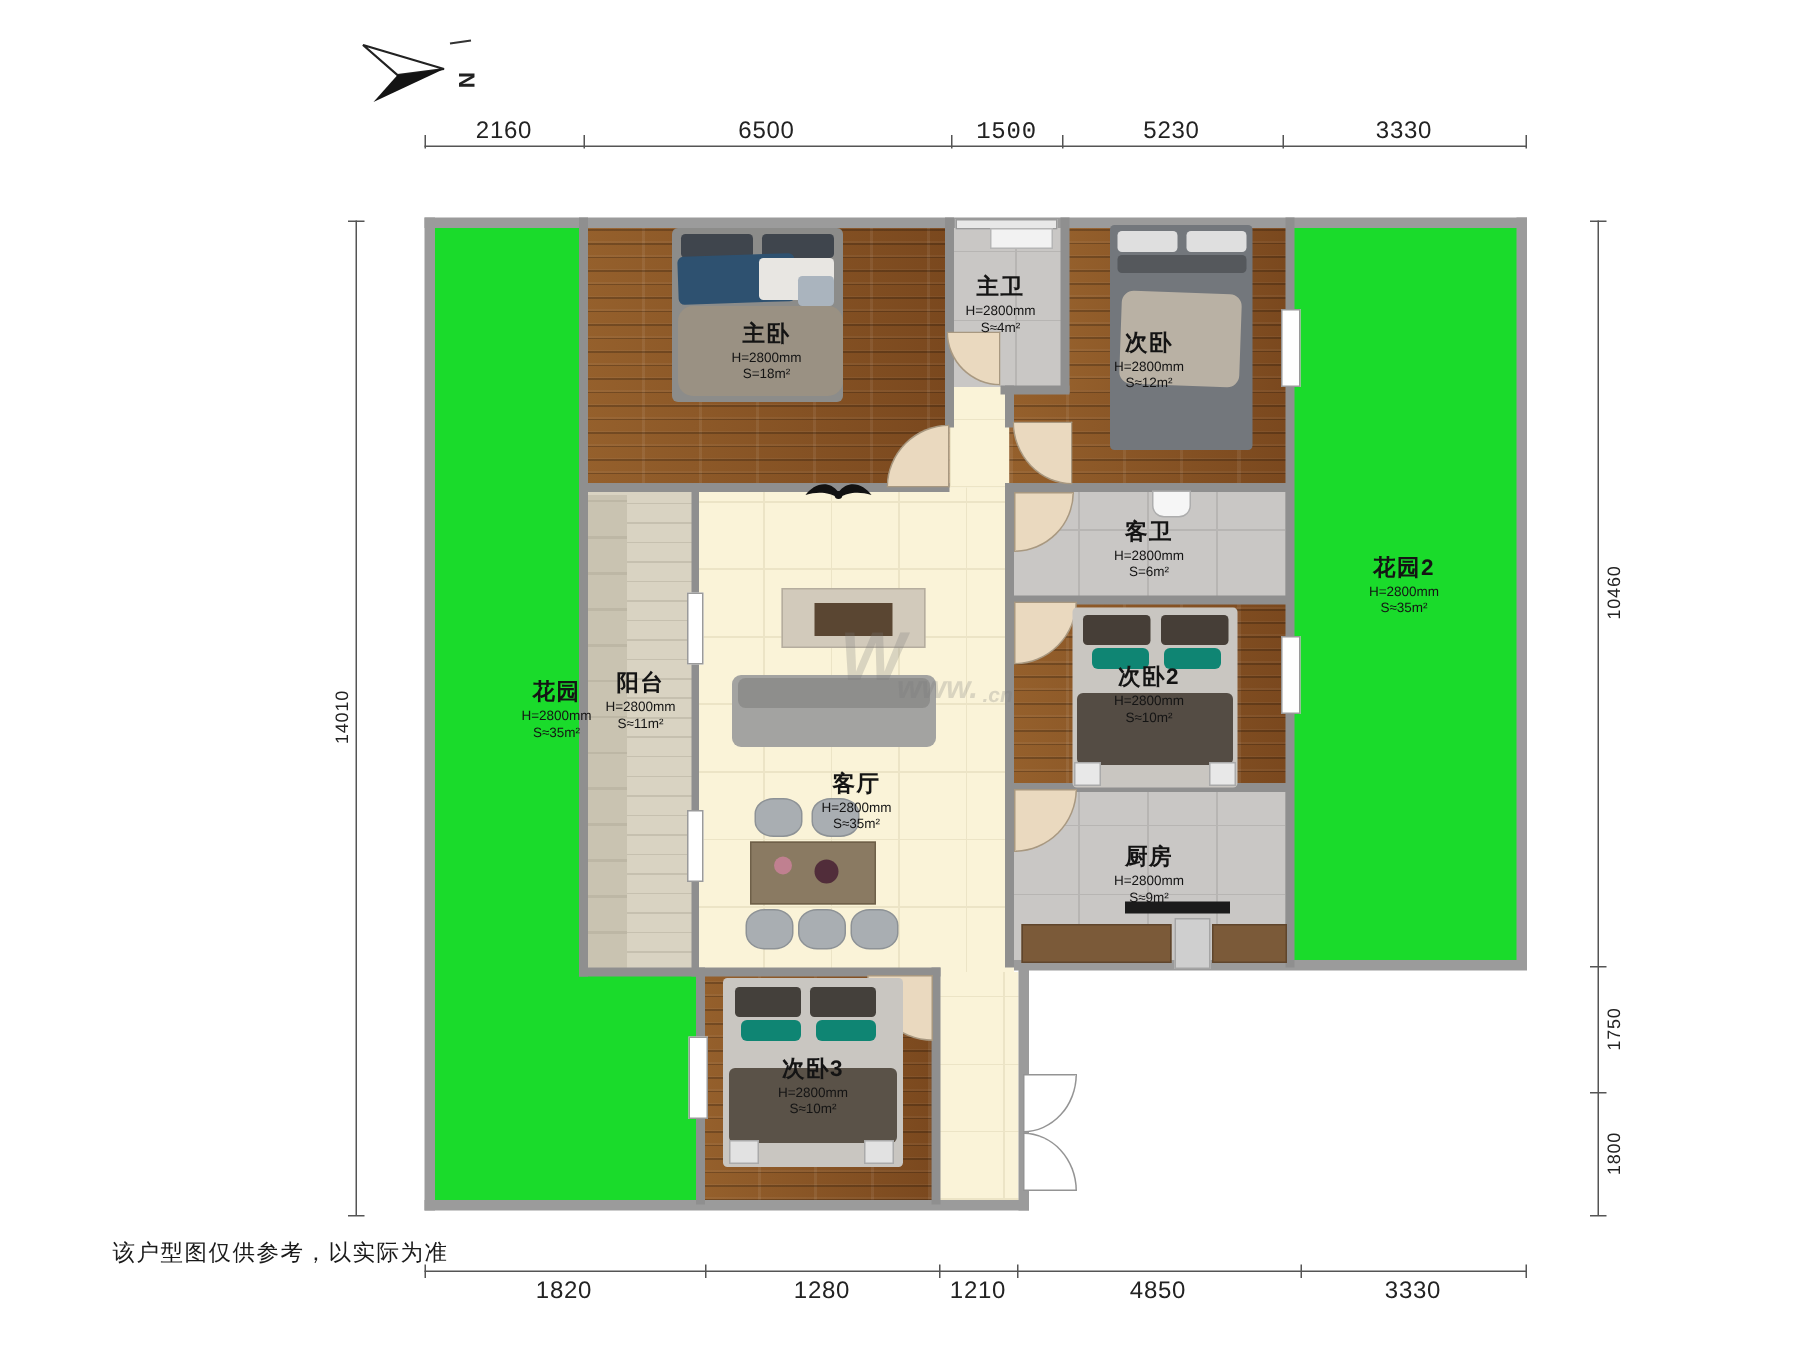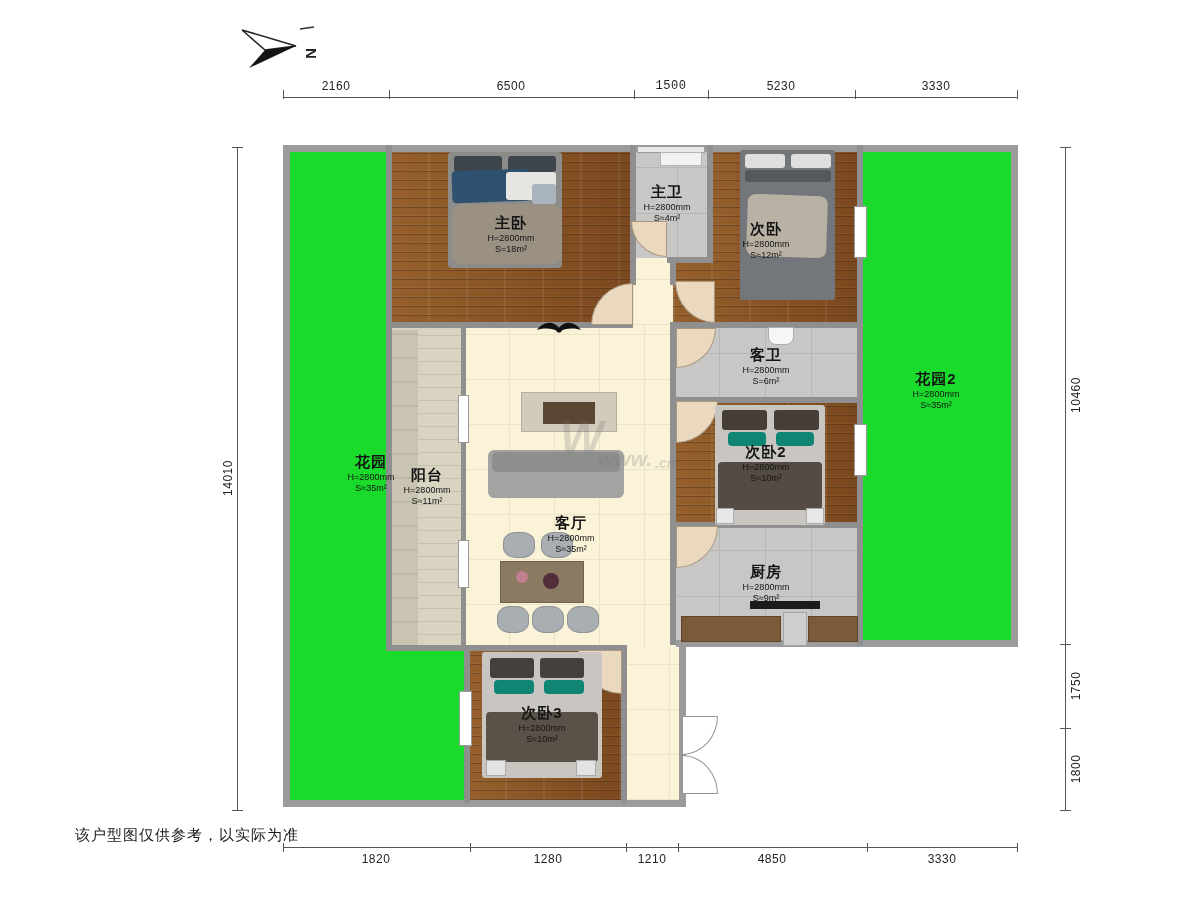--- a/index.html
+++ b/index.html
@@ -28,21 +28,21 @@
   .edoor{position:absolute;background:#fff;border:1px solid #949494;box-sizing:border-box;}
   .win{position:absolute;background:#fff;border:1px solid #9a9a9a;box-sizing:border-box;}
   
   .lbl{position:absolute;transform:translateX(-50%);text-align:center;line-height:1.25;
        color:#141414;white-space:nowrap;}
   .lbl .n{font-size:15px;font-weight:700;letter-spacing:1px;}
   .lbl .h,.lbl .s{font-size:9px;font-weight:400;}
   
   .dimline{position:absolute;background:#555;}
   .tick{position:absolute;background:#555;}
-  .dimt{position:absolute;transform:translateX(-50%);font-size:12px;color:#222;letter-spacing:.5px;}
+  .dimt{position:absolute;transform:translateX(-50%);font-size:16px;color:#222;letter-spacing:.5px;}
   .vdim{position:absolute;transform:translate(-50%,-50%) rotate(-90deg);font-size:12px;color:#222;letter-spacing:.5px;white-space:nowrap;}
   
   .fur{position:absolute;box-sizing:border-box;}
   .wm{position:absolute;color:rgba(120,120,120,.25);font-weight:700;font-style:italic;}
   #disclaimer{position:absolute;left:75px;top:826px;font-size:15px;color:#1a1a1a;letter-spacing:1px;}
 </style>
 </head>
 <body>
 
 <div id="stage">
@@ -204,21 +204,21 @@
   <div class="lbl" style="left:766px;top:563px;">
     <div class="n">厨房</div>
     <div class="h">H=2800mm</div>
     <div class="s">S≈9m²</div>
   </div>
   <div class="lbl" style="left:571px;top:514px;">
     <div class="n">客厅</div>
     <div class="h">H=2800mm</div>
     <div class="s">S≈35m²</div>
   </div>
-  <div class="lbl" style="left:427px;top:466px;">
+  <div class="lbl" style="left:427px;top:447px;">
     <div class="n">阳台</div>
     <div class="h">H=2800mm</div>
     <div class="s">S≈11m²</div>
   </div>
   <div class="lbl" style="left:371px;top:453px;">
     <div class="n">花园</div>
     <div class="h">H=2800mm</div>
     <div class="s">S≈35m²</div>
   </div>
   <div class="lbl" style="left:936px;top:370px;">

